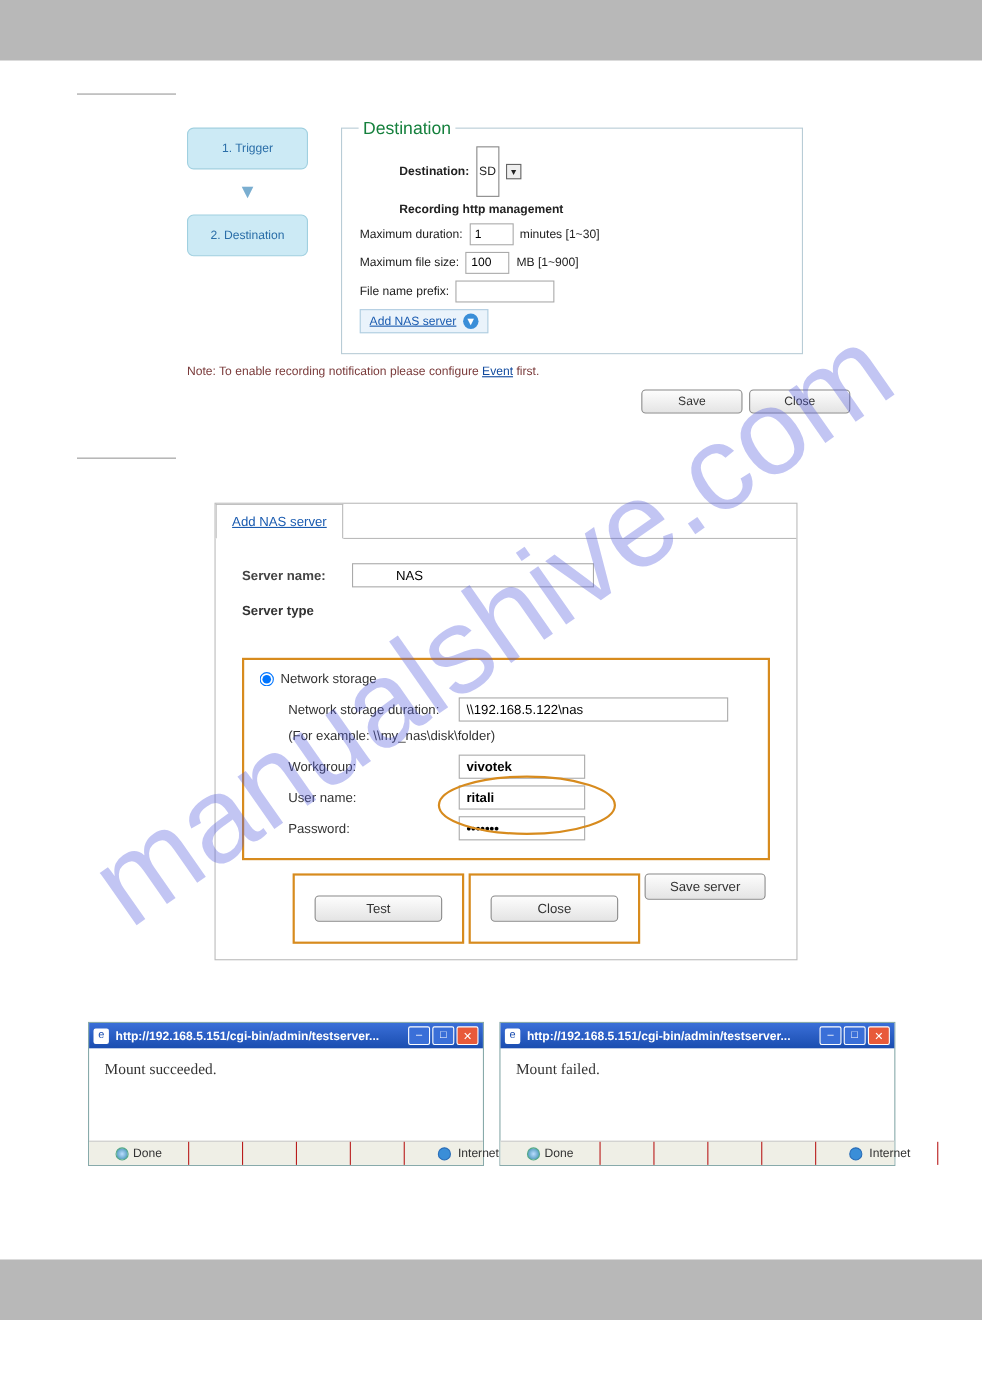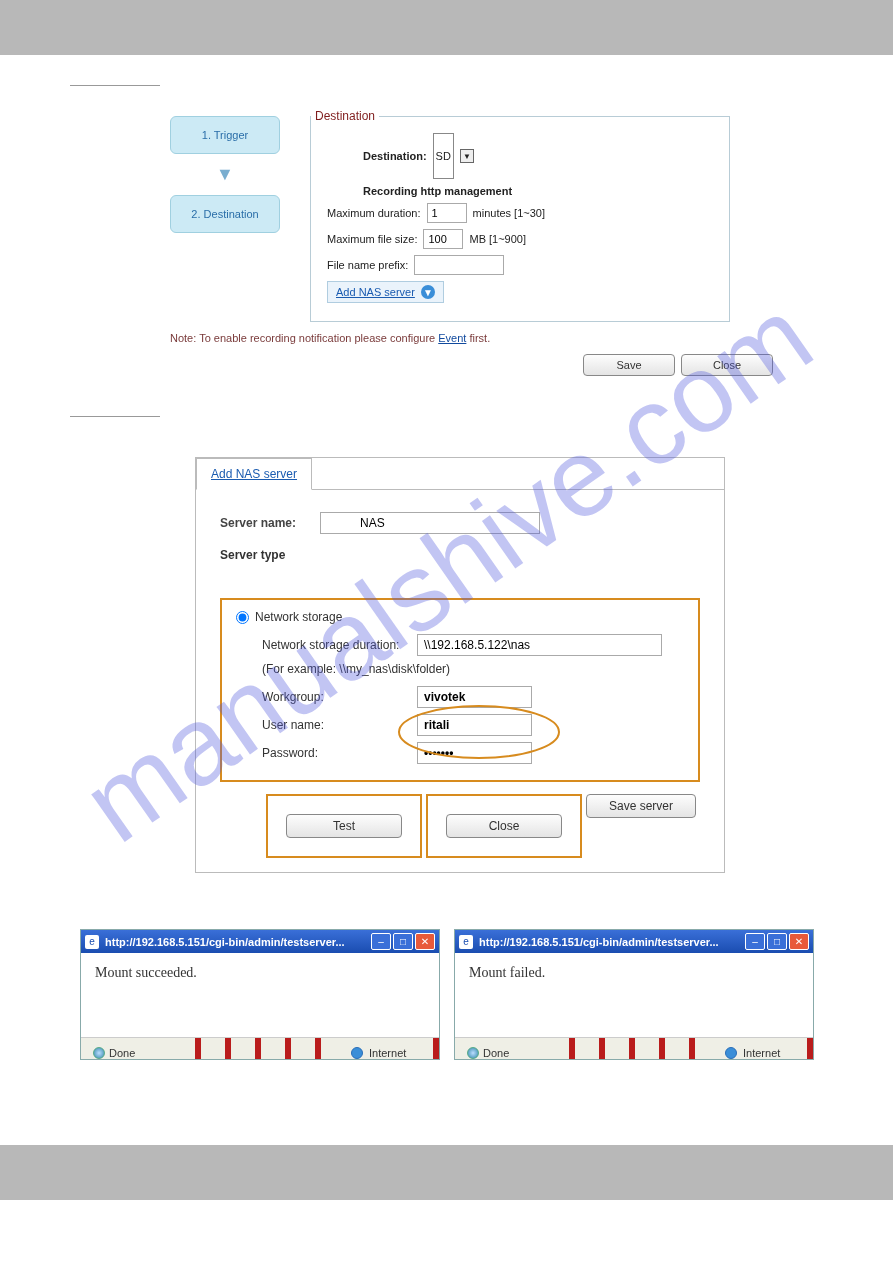--- a/index.html
+++ b/index.html
@@ -7,21 +7,21 @@
   .topbar, .botbar { height: 55px; background: #b8b8b8; width: 100%; }
   .botbar { margin-top: 75px; }
   .page { padding: 30px 70px 10px 70px; position: relative; }
   .hr-short { border-top: 1px solid #999; width: 90px; margin: 0 0 30px 0; }
 
   .recording-area { display: flex; gap: 30px; margin-left: 100px; }
   .wizard { width: 110px; text-align: center; }
   .wizard-step { background: #cceaf5; border: 1px solid #a0d0e0; border-radius: 6px; padding: 12px 6px; color: #2a6ea8; margin-bottom: 10px; font-size: 11px; }
   .wizard-arrow { color: #7aaed0; font-size: 18px; margin: 0 auto 10px; }
   .fieldset { border: 1px solid #b8ccd6; padding: 10px 16px 12px; width: 420px; position: relative; }
-  .fieldset-title { color: #7f1d1d; position: absolute; top: -8px; left: 0; background: #fff; padding: 0 4px; font-size: 12px; }
+  .fieldset-title { color: #15803d; position: absolute; top: -8px; left: 15px; background: #fff; padding: 0 4px; font-size: 16px; }
   .row { margin: 6px 0; display: flex; align-items: center; gap: 6px; font-size: 11px; color: #222; }
   .lbl-b { font-weight: bold; margin-left: 36px; }
   .sel { border: 1px solid #888; font-size: 11px; padding: 16px 2px; text-align: center; }
   .arrow-btn { border: 1px solid #666; width: 14px; height: 14px; display: inline-flex; align-items: center; justify-content: center; font-size: 8px; background: #eee; }
   .txt { border: 1px solid #aaa; padding: 2px 4px; height: 20px; font-size: 11px; }
   .txt.w40 { width: 40px; }
   .txt.w90 { width: 90px; }
   .add-nas-box { background: #eaf3fb; border: 1px solid #b0cde0; display: inline-flex; align-items: center; gap: 6px; padding: 3px 8px; }
   .add-nas-link { color: #1a5bb0; text-decoration: underline; font-size: 11px; }
   .circle-arrow { width: 14px; height: 14px; border-radius: 50%; background: #3a8ed8; color: #fff; display: inline-flex; align-items: center; justify-content: center; font-size: 10px; }
@@ -62,21 +62,21 @@
   .titlebar { background: linear-gradient(#3a6fd8,#1a4db0); color: #fff; display: flex; align-items: center; padding: 3px 4px; font-size: 11px; }
   .tb-icon { width: 14px; height: 14px; background: #fff; border-radius: 2px; margin-right: 6px; display: inline-flex; align-items: center; justify-content: center; color: #1a4db0; font-size: 10px; }
   .tb-text { flex: 1; font-weight: bold; white-space: nowrap; overflow: hidden; text-overflow: ellipsis; }
   .tb-btns { display: flex; gap: 2px; }
   .tb-btn { width: 20px; height: 17px; border: 1px solid #fff; border-radius: 2px; display: inline-flex; align-items: center; justify-content: center; font-size: 10px; color: #fff; }
   .tb-min { background: #3a6fd8; }
   .tb-max { background: #3a6fd8; }
   .tb-close { background: #e85a3a; }
   .popup-body { padding: 12px 14px; height: 84px; font-family: "Times New Roman", serif; font-size: 14px; }
   .statusbar { display: flex; border-top: 1px solid #ccc; background: #efefe6; height: 22px; font-size: 11px; align-items: center; }
-  .sb-cell { border-right: 6px solid #b91c1c; padding: 0 12px; display: flex; align-items: flex-end; height: 100%; }
+  .sb-cell { border-right: 1px solid #b91c1c; padding: 0 24px; display: flex; align-items: center; height: 100%; }
   .sb-left { width: 120px; gap: 4px; }
   .sb-mid { width: 12px; }
   .sb-right { flex: 1; justify-content: flex-start; gap: 6px; padding-left: 30px; }
   .sb-ie { width: 12px; height: 12px; border-radius: 50%; border: 1px solid #5a8; background: radial-gradient(#bdf,#38a); }
   .sb-globe { width: 12px; height: 12px; border-radius: 50%; background: #3a8ed8; border: 1px solid #2a6eb8; }
 </style>
 </head>
 <body>
 
 <div class="topbar"></div>

